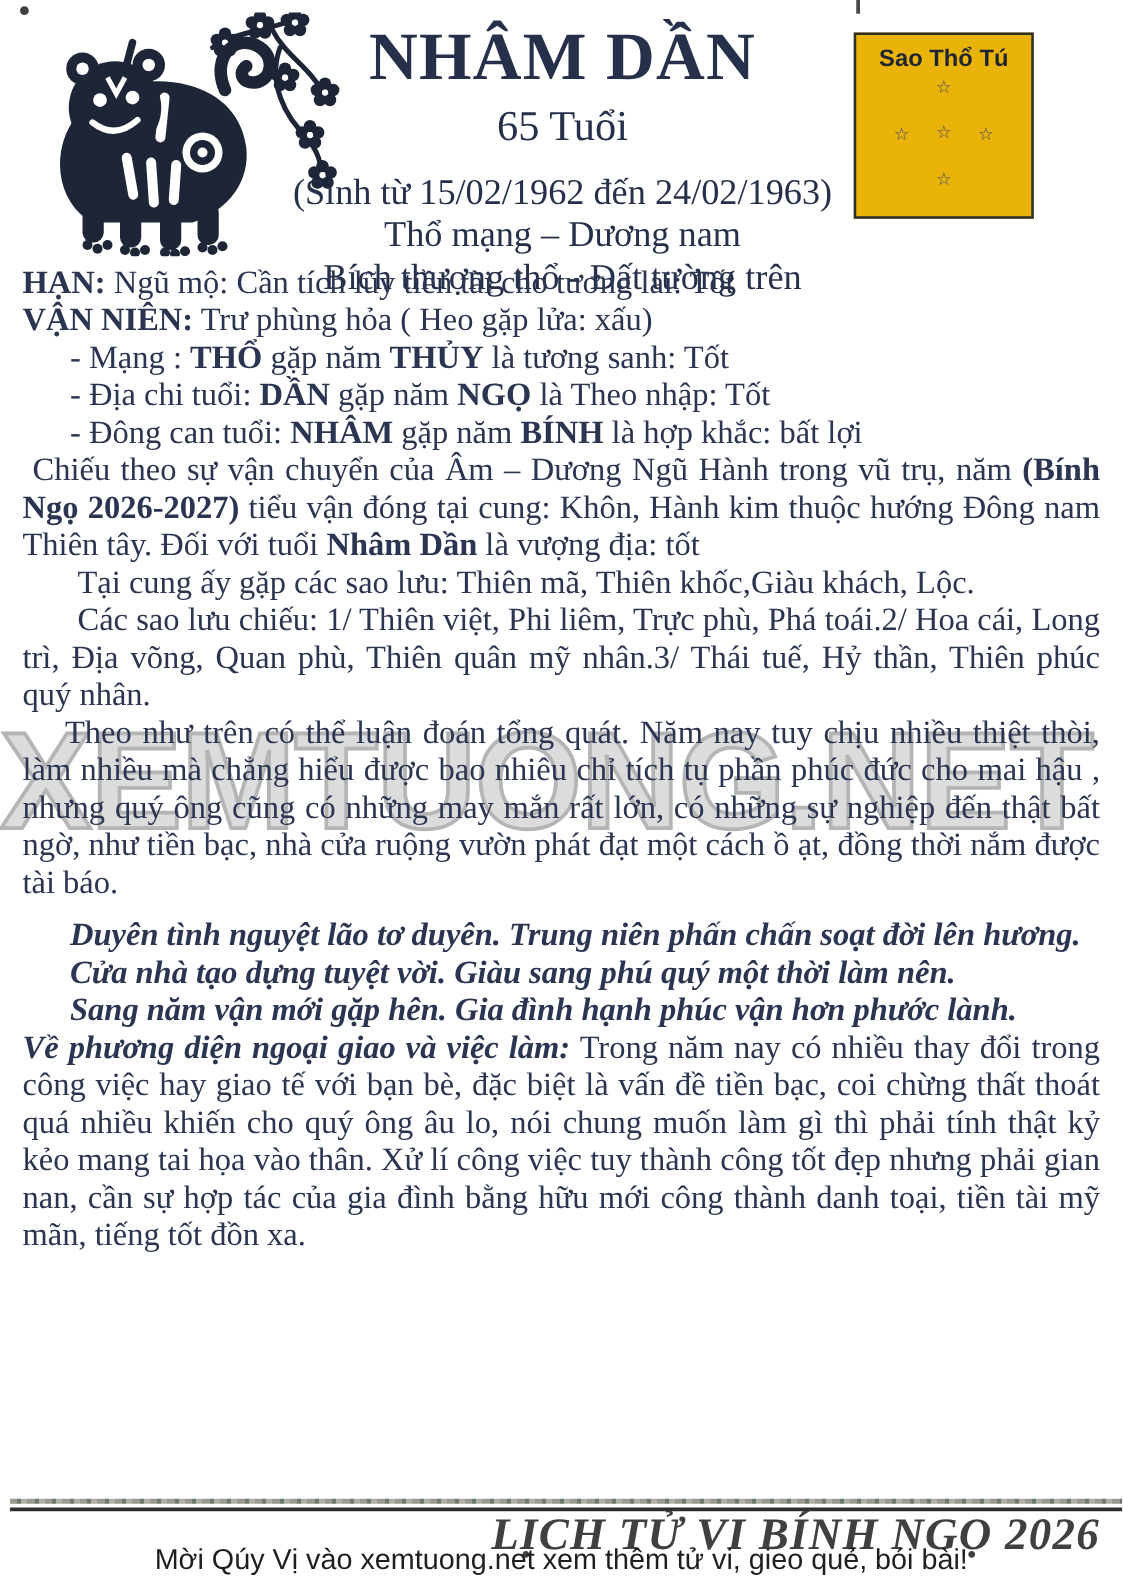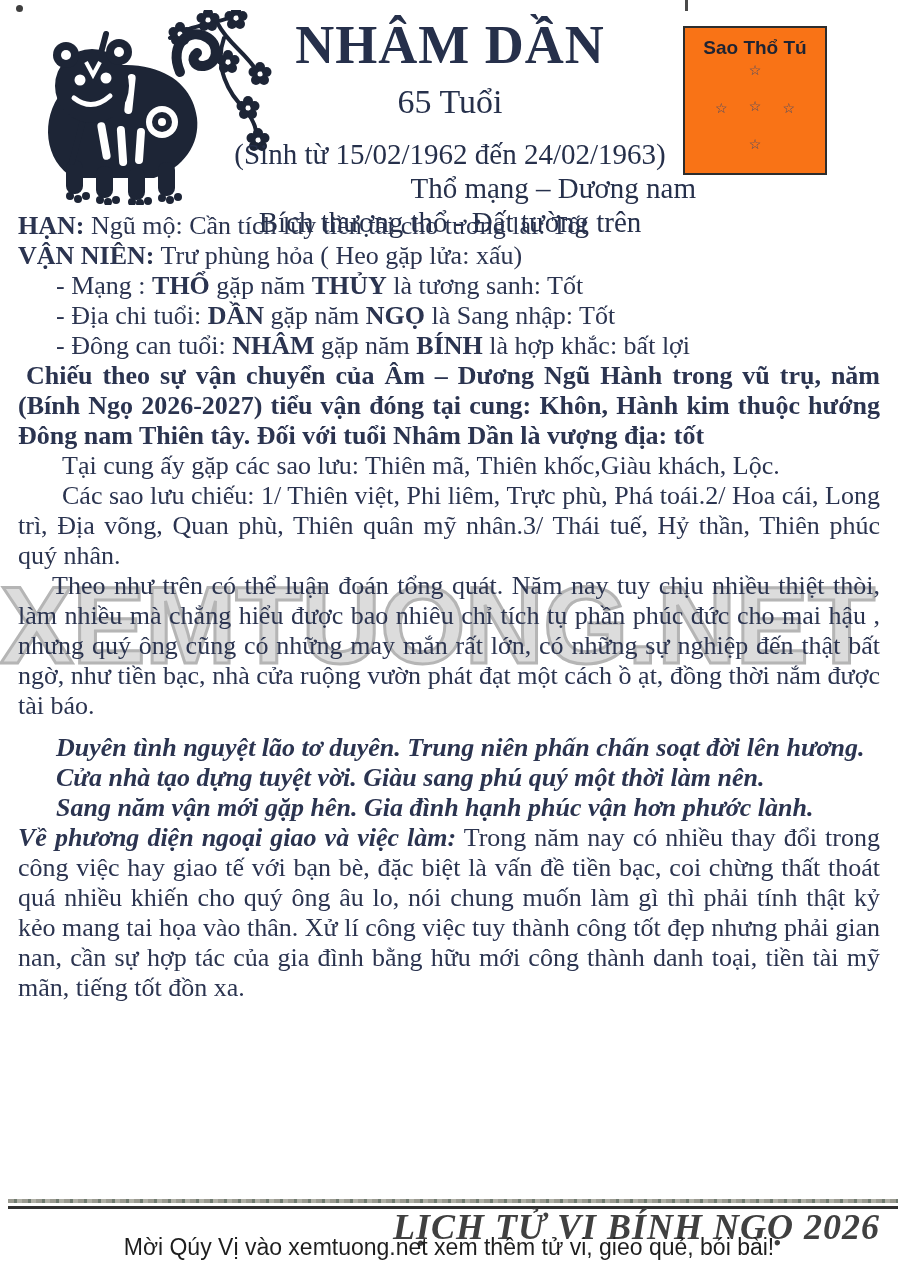--- a/index.html
+++ b/index.html
@@ -12,24 +12,24 @@
   
   .spk1{position:absolute;left:16px;top:5px;width:7px;height:7px;background:#3f3f3f;border-radius:50%;z-index:2;}
   .spk2{position:absolute;left:685px;top:0;width:3px;height:11px;background:#4a4a4a;z-index:2;}
   
   .tiger{position:absolute;left:22px;top:10px;z-index:2;}
   
   .header{position:absolute;left:204px;top:16px;width:492px;text-align:center;color:#26304b;z-index:2;}
   .h-title{font-size:54px;line-height:58px;font-weight:bold;letter-spacing:1px;}
   .h-age{font-size:34px;line-height:38px;margin-top:9px;text-align:center;}
   .h-birth{font-size:29px;line-height:34px;margin-top:16px;white-space:nowrap;}
-  .h-destiny{font-size:29px;line-height:34px;text-align:right;}
+  .h-destiny{font-size:29px;line-height:34px;}
   .h-element{font-size:29px;line-height:34px;}
   
-  .starbox{position:absolute;left:683px;top:26px;width:144px;height:149px;border:2px solid #2d2d2d;box-sizing:border-box;z-index:2;background:#f97316;}
+  .starbox{position:absolute;left:683px;top:26px;width:144px;height:149px;border:2px solid #2d2d2d;box-sizing:border-box;z-index:2;background:#eab308;}
   .sb-title{margin-top:9px;text-align:center;font-family:"Liberation Sans","DejaVu Sans",sans-serif;font-weight:bold;font-size:19px;color:#1f2433;}
   .star{position:absolute;font-size:14px;color:#3c4a6e;line-height:14px;}
   .st-top{left:50%;top:36px;transform:translateX(-50%);}
   .st-left{left:30px;top:74px;}
   .st-mid{left:50%;top:72px;transform:translateX(-50%);}
   .st-right{right:30px;top:74px;}
   .st-bot{left:50%;top:110px;transform:translateX(-50%);}
   
   .watermark{
     position:absolute;left:0;width:800px;top:566px;z-index:1;
@@ -41,21 +41,21 @@
     letter-spacing:-1px;user-select:none;
   }
   
   .textcol{
     position:absolute;left:18px;top:211px;width:862px;z-index:2;
     font-size:26px;line-height:30px;color:#2b3450;
   }
   .textcol p{margin:0;}
   .line b{font-weight:bold;}
   .indent{padding-left:38px;}
-  .p-chieu{margin-top:8px;text-indent:8px;text-align:justify;font-weight:bold;}
+  .p-chieu{margin-top:8px;text-indent:8px;text-align:justify;}
   .p-toa{margin-top:10px;text-indent:44px;text-align:justify;}
   .p-tai{margin-top:6px;text-indent:44px;}
   .p-cac{margin-top:6px;text-indent:44px;text-align:justify;}
   .p-theo{margin-top:10px;text-indent:34px;text-align:justify;}
   .verses{margin-top:12px;padding-left:38px;font-weight:bold;font-style:italic;}
   .verse{line-height:30px;}
   .p-ve{margin-top:34px;text-align:justify;}
   .p-ve .lead{font-weight:bold;font-style:italic;}
   
   .rule{position:absolute;left:8px;right:0;top:1199px;z-index:2;}
@@ -166,21 +166,21 @@
     <span class="star st-right">☆</span>
     <span class="star st-bot">☆</span>
   </div>
 
   <div class="watermark">XEMTUONG.NET</div>
 
   <div class="textcol">
     <p class="line"><b>HẠN:</b><span> Ngũ mộ: Cần tích lũy tiền tài cho tương lai: Tốt</span></p>
     <p class="line"><b>VẬN NIÊN:</b><span> Trư phùng hỏa ( Heo gặp lửa: xấu)</span></p>
     <p class="line indent"><span>- Mạng : </span><b>THỔ</b><span> gặp năm </span><b>THỦY</b><span> là tương sanh: Tốt</span></p>
-    <p class="line indent"><span>- Địa chi tuổi: </span><b>DẦN</b><span> gặp năm </span><b>NGỌ</b><span> là Sang nhập: Tốt</span></p>
+    <p class="line indent"><span>- Địa chi tuổi: </span><b>DẦN</b><span> gặp năm </span><b>NGỌ</b><span> là Theo nhập: Tốt</span></p>
     <p class="line indent"><span>- Đông can tuổi: </span><b>NHÂM</b><span> gặp năm </span><b>BÍNH</b><span> là hợp khắc: bất lợi</span></p>
 
     <p class="p-chieu"><span>Chiếu theo sự vận chuyển của Âm – Dương Ngũ Hành trong vũ trụ, năm </span><b>(Bính Ngọ 2026-2027)</b><span> tiểu vận đóng tại cung: Khôn, Hành kim thuộc hướng Đông nam Thiên tây. Đối với tuổi </span><b>Nhâm Dần</b><span> là vượng địa: tốt</span></p>
     <p class="p-tai">Tại cung ấy gặp các sao lưu: Thiên mã, Thiên khốc,Giàu khách, Lộc.</p>
     <p class="p-cac">Các sao lưu chiếu: 1/ Thiên việt, Phi liêm, Trực phù, Phá toái.2/ Hoa cái, Long trì, Địa võng, Quan phù, Thiên quân mỹ nhân.3/ Thái tuế, Hỷ thần, Thiên phúc quý nhân.</p>
     <p class="p-theo">Theo như trên có thể luận đoán tổng quát. Năm nay tuy chịu nhiều thiệt thòi, làm nhiều mà chẳng hiểu được bao nhiêu chỉ tích tụ phần phúc đức cho mai hậu , nhưng quý ông cũng có những may mắn rất lớn, có những sự nghiệp đến thật bất ngờ, như tiền bạc, nhà cửa ruộng vườn phát đạt một cách ồ ạt, đồng thời nắm được tài báo.</p>
 
     <div class="verses">
       <div class="verse">Duyên tình nguyệt lão tơ duyên. Trung niên phấn chấn soạt đời lên hương.</div>
       <div class="verse">Cửa nhà tạo dựng tuyệt vời. Giàu sang phú quý một thời làm nên.</div>

